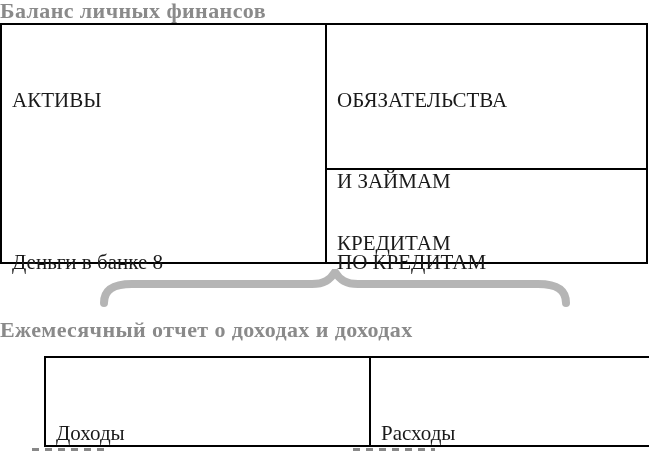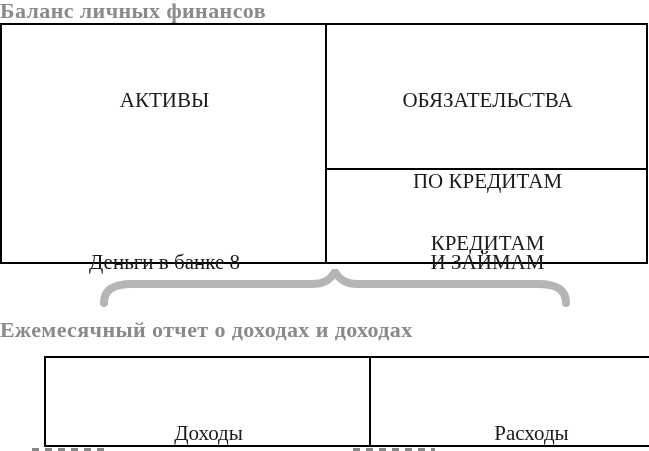--- a/index.html
+++ b/index.html
@@ -57,21 +57,21 @@
     flex-direction: column;
   }
   .liabilities-cell {
     height: 145px;
     box-sizing: border-box;
     border-bottom: 2px solid #000000;
   }
   .capital-cell { flex: 1; padding-top: 6px; }
   .expenses-cell { flex: 1; border-radius: 23px; }
 
-  .line { min-height: 27px; text-align: center; }
+  .line { min-height: 27px; }
 
   .brace {
     position: absolute;
     left: 100px;
     top: 269px;
     width: 470px;
     height: 38px;
   }
 
   .clip-artifact {
@@ -93,22 +93,22 @@
 
   <div class="fin-table balance-table">
     <div class="cell assets-cell">
       <div class="line">АКТИВЫ</div>
       <div class="line"></div>
       <div class="line">Деньги в банке 8</div>
     </div>
     <div class="right-col">
       <div class="cell liabilities-cell">
         <div class="line">ОБЯЗАТЕЛЬСТВА</div>
+        <div class="line">И ЗАЙМАМ</div>
         <div class="line">ПО КРЕДИТАМ</div>
-        <div class="line">И ЗАЙМАМ</div>
         <div class="line"></div>
         <div class="line">Займ  50 000</div>
       </div>
       <div class="cell capital-cell">
         <div class="line">КРЕДИТАМ</div>
         <div class="line"></div>
         <div class="line">— 50 000 =  200 000 — 250 000</div>
       </div>
     </div>
   </div>

